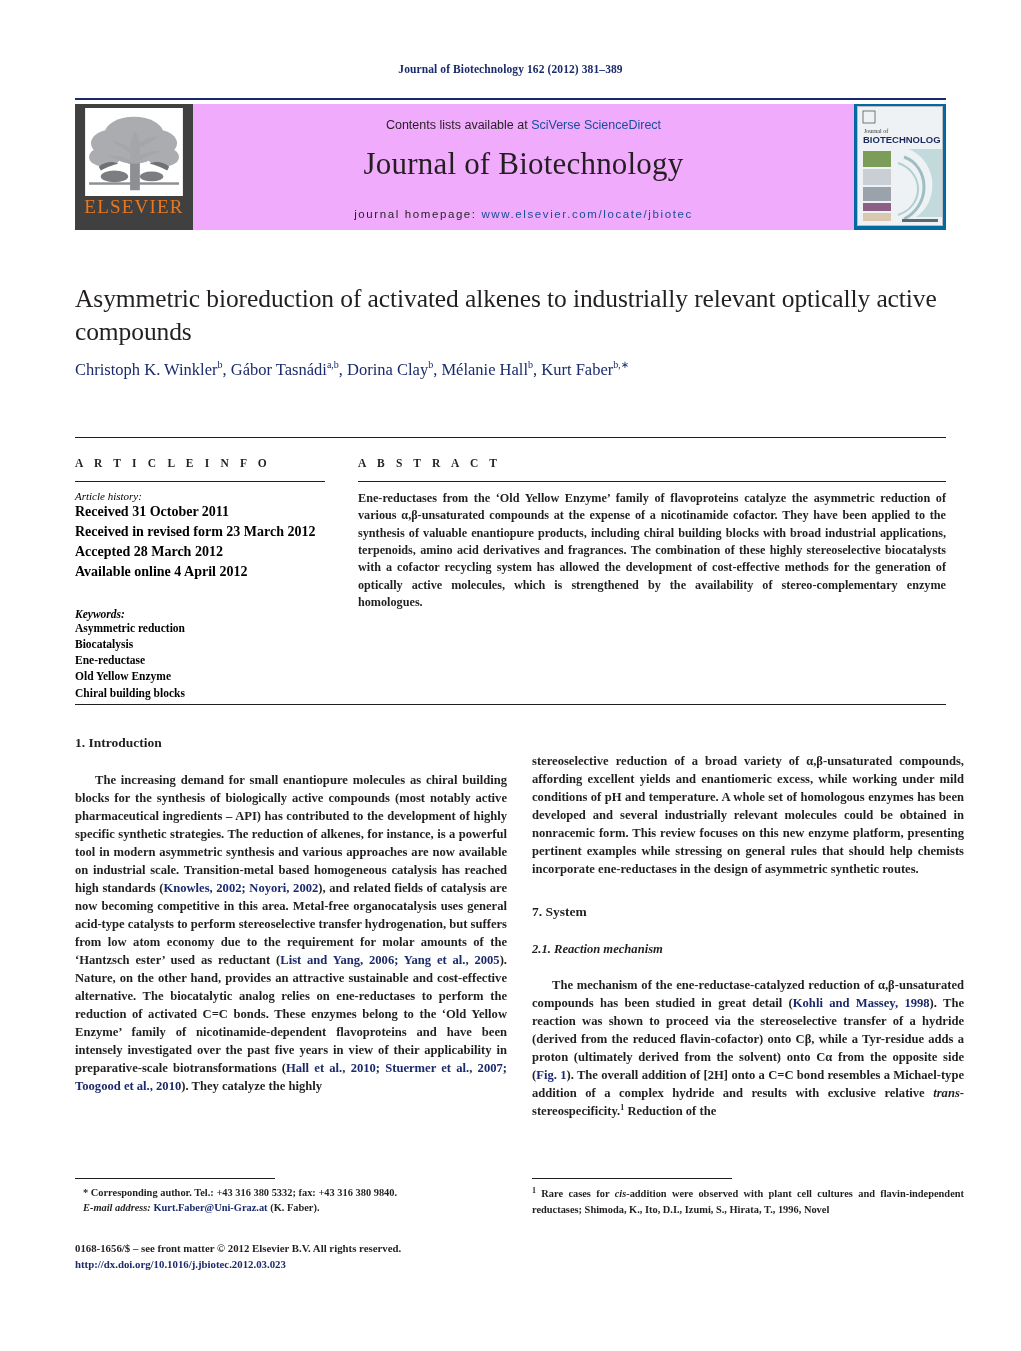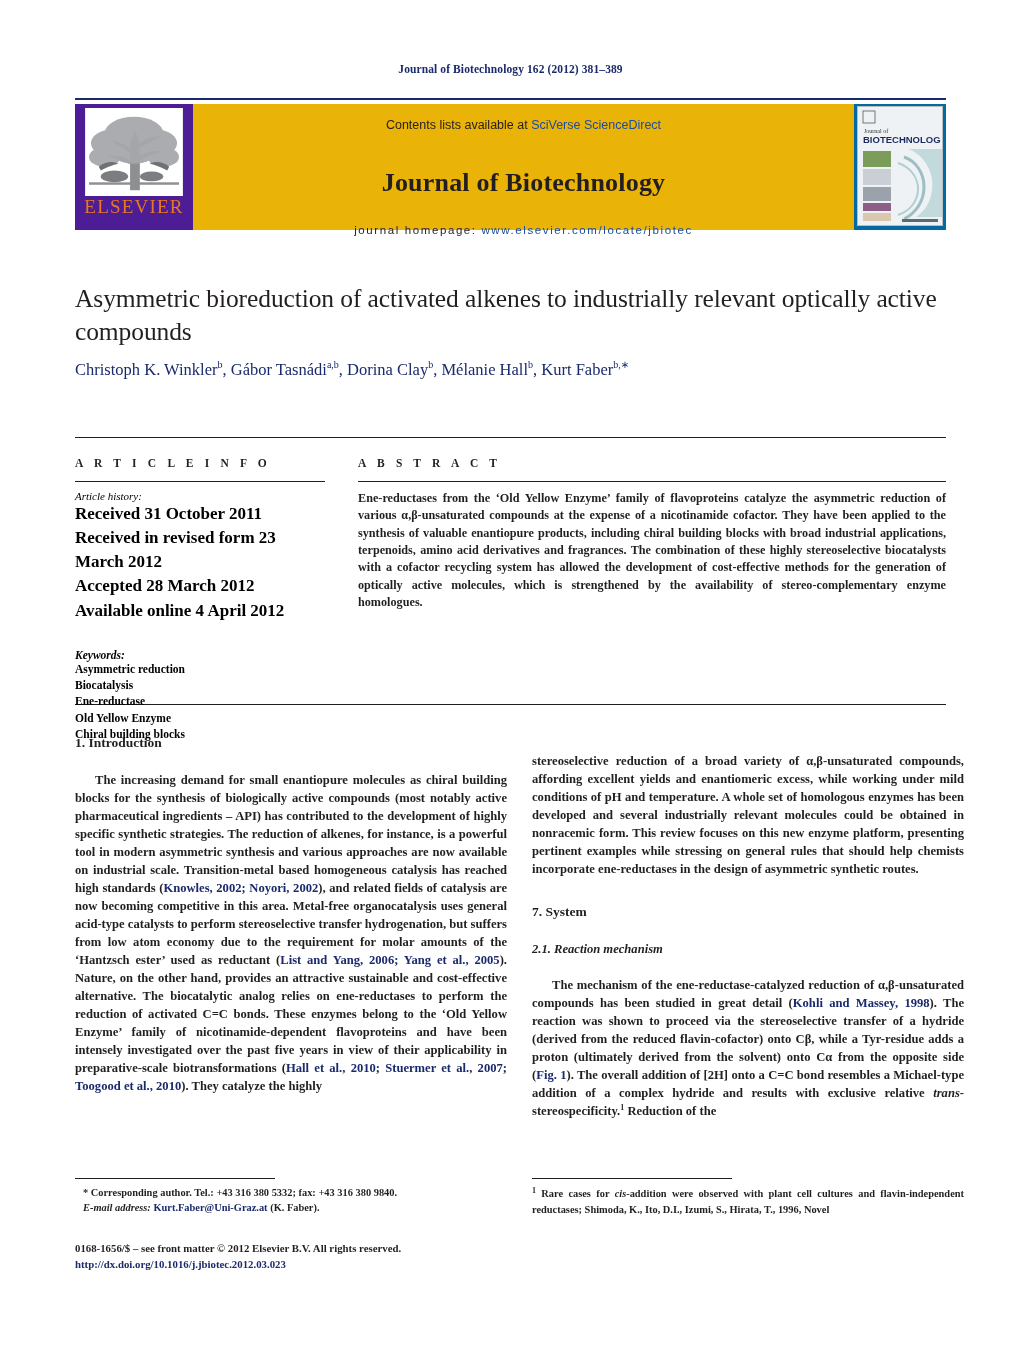--- a/index.html
+++ b/index.html
@@ -57,60 +57,59 @@
   }
   .elsevier-logo {
     width: 118px;
     flex: 0 0 118px;
     display: flex;
     flex-direction: column;
     align-items: center;
     justify-content: flex-start;
     padding-top: 4px;
     box-sizing: border-box;
-    background: #4c1d95;
+    background: #404040;
   }
   .elsevier-tree {
     width: 98px;
     height: 88px;
     display: block;
   }
   .elsevier-word {
     font-family: "Liberation Serif", serif;
     font-size: 19px;
     letter-spacing: 1.2px;
     color: #e87722;
     margin-top: 1px;
     line-height: 1;
   }
   .masthead-center {
     flex: 1 1 auto;
-    background: #eab308;
+    background: #f0abfc;
     display: flex;
     flex-direction: column;
     align-items: center;
     justify-content: flex-start;
     padding-top: 14px;
     box-sizing: border-box;
   }
   .contents-line {
     font-family: "Liberation Sans", sans-serif;
     font-size: 12.5px;
     color: #231f20;
   }
   .contents-line .sd {
     color: #1a4c9c;
   }
   .journal-name {
     font-family: "Liberation Serif", serif;
-    font-size: 26px;
-    color: #231f20;
-    margin-top: 36px;
+    font-size: 31px;
+    color: #231f20;
+    margin-top: 14px;
     letter-spacing: 0.2px;
-    font-weight: bold;
   }
   .homepage-line {
     font-family: "Liberation Sans", sans-serif;
     font-size: 11.5px;
     color: #231f20;
     margin-top: 26px;
     letter-spacing: 1.6px;
   }
   .homepage-line .url {
     color: #1a4c9c;
@@ -200,21 +199,21 @@
     border-top: 1px solid #231f20;
     margin-top: 12px;
     margin-bottom: 8px;
   }
   .hist-label {
     font-style: italic;
     font-weight: normal;
     font-size: 11px;
   }
   .hist-line {
-    font-size: 17px;
+    font-size: 14px;
     font-weight: bold;
     line-height: 1.42;
   }
   .kw-block { margin-top: 26px; }
   .kw-label {
     font-style: italic;
     font-weight: bold;
     font-size: 11.5px;
   }
   .kw-line {

